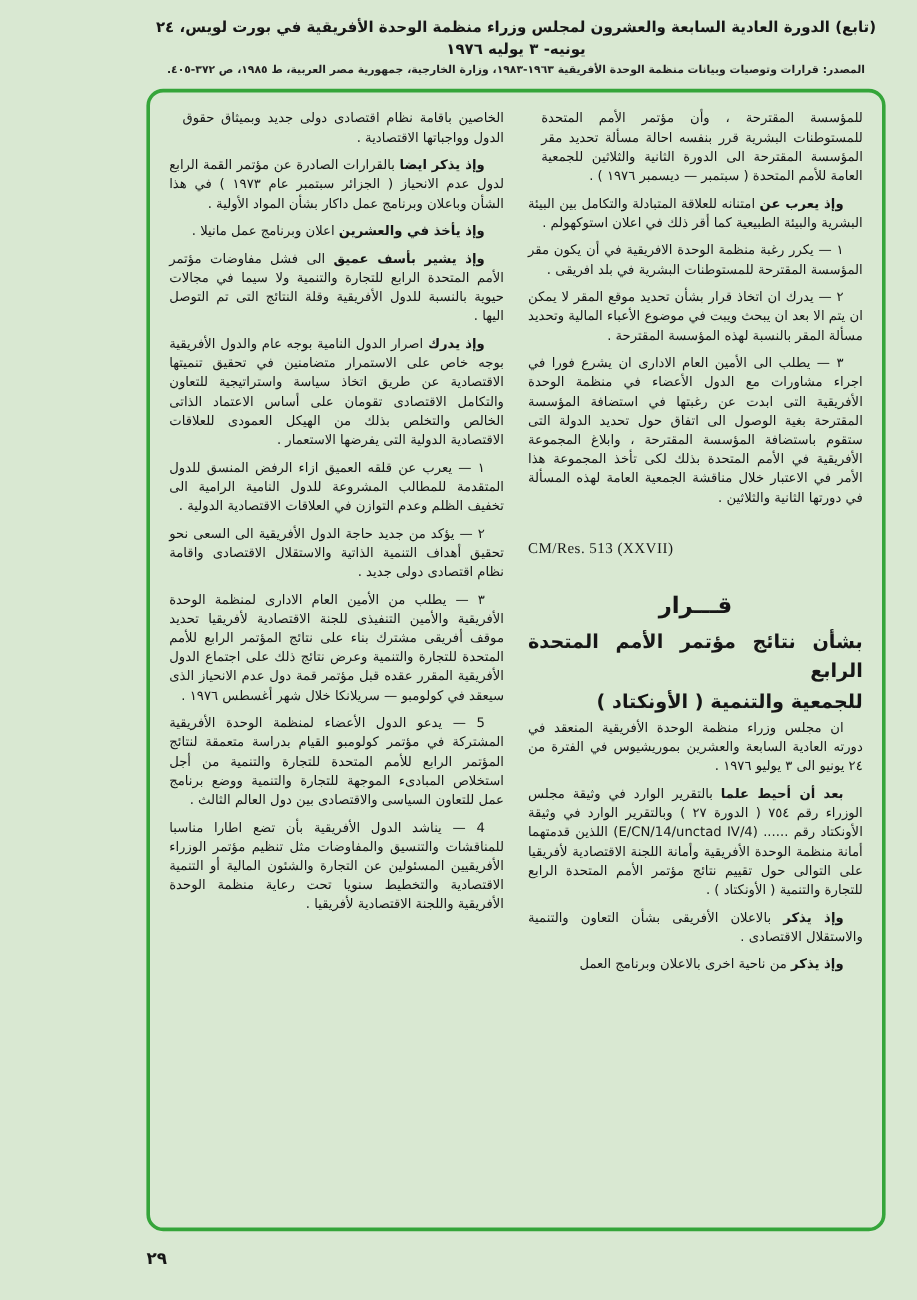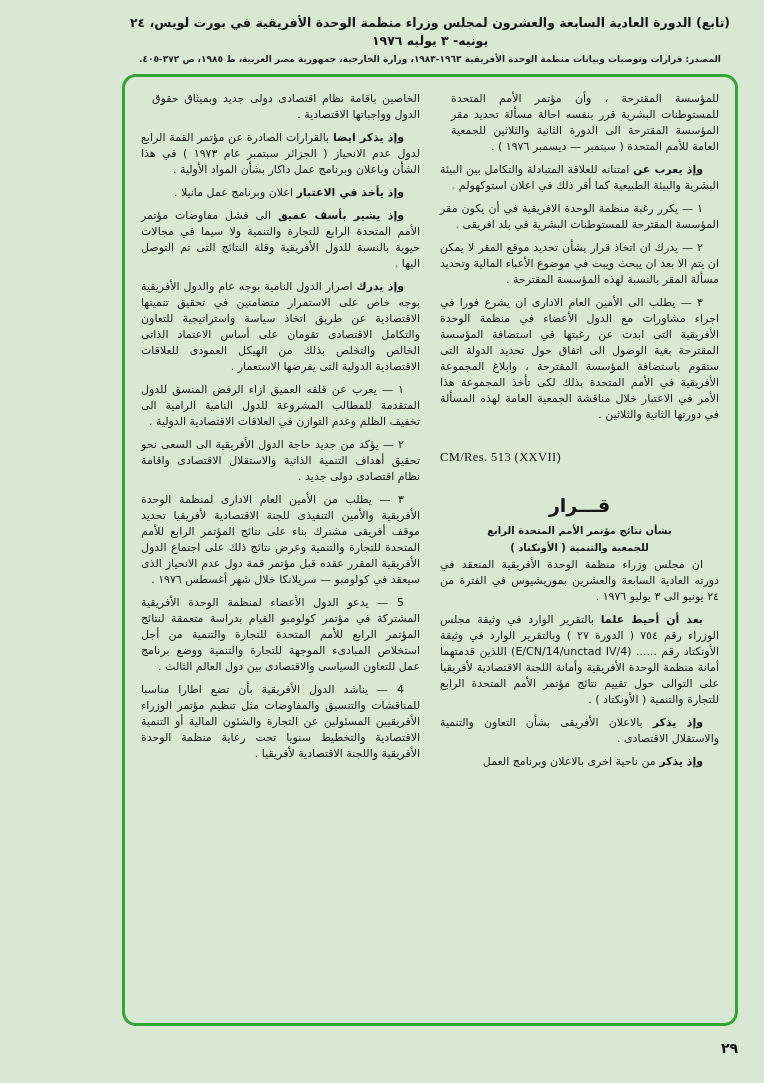--- a/index.html
+++ b/index.html
@@ -53,26 +53,26 @@
     font-family:"Liberation Serif",serif;
     font-size:12.5px;letter-spacing:.4px;
     margin-top:26px;margin-bottom:32px;font-weight:500;
   }
   .p-title{
     text-align:center;text-indent:0;font-weight:bold;
     font-size:19px;letter-spacing:1px;
     margin:10px 0 10px 0;
   }
   .p-heading{
-    text-align:center;text-indent:0;font-weight:bold;
-    font-size:10px;line-height:1.5;margin-bottom:2px;
+    text-indent:0;font-weight:bold;
+    font-size:16px;line-height:1.5;margin-bottom:2px;
   }
   .p-heading + .p-body, .p-title + .p-heading{margin-top:0;}
   .page-footer{
-    text-align:right;
+    text-align:left;
     padding:12px 0 0 0;
   }
   .page-number{font-size:14px;font-weight:bold;}
 </style>
 </head>
 <body>
 
 <div class="page">
 
   <header class="page-header">
@@ -111,21 +111,21 @@
 
           <p class="para p-body"><b class="lead">وإذ يذكر</b><span> من ناحية اخرى بالاعلان وبرنامج العمل</span></p>
         </div>
 
       <div class="col">
 
           <p class="para p-flush"><span>الخاصين باقامة نظام اقتصادى دولى جديد وبميثاق حقوق الدول وواجباتها الاقتصادية .</span></p>
 
           <p class="para p-body"><b class="lead">وإذ يذكر ايضا</b><span> بالقرارات الصادرة عن مؤتمر القمة الرابع لدول عدم الانحياز ( الجزائر سبتمبر عام ١٩٧٣ ) في هذا الشأن وباعلان وبرنامج عمل داكار بشأن المواد الأولية .</span></p>
 
-          <p class="para p-body"><b class="lead">وإذ يأخذ في الاعتبار</b><span> اعلان وبرنامج عمل مانيلا .</span></p>
+          <p class="para p-body"><b class="lead">وإذ يأخذ في والعشرين</b><span> اعلان وبرنامج عمل مانيلا .</span></p>
 
           <p class="para p-body"><b class="lead">وإذ يشير بأسف عميق</b><span> الى فشل مفاوضات مؤتمر الأمم المتحدة الرابع للتجارة والتنمية ولا سيما في مجالات حيوية بالنسبة للدول الأفريقية وقلة النتائج التى تم التوصل اليها .</span></p>
 
           <p class="para p-body"><b class="lead">وإذ يدرك</b><span> اصرار الدول النامية بوجه عام والدول الأفريقية بوجه خاص على الاستمرار متضامنين في تحقيق تنميتها الاقتصادية عن طريق اتخاذ سياسة واستراتيجية للتعاون والتكامل الاقتصادى تقومان على أساس الاعتماد الذاتى الخالص والتخلص بذلك من الهيكل العمودى للعلاقات الاقتصادية الدولية التى يفرضها الاستعمار .</span></p>
 
           <p class="para p-body"><span>١ — يعرب عن قلقه العميق ازاء الرفض المنسق للدول المتقدمة للمطالب المشروعة للدول النامية الرامية الى تخفيف الظلم وعدم التوازن في العلاقات الاقتصادية الدولية .</span></p>
 
           <p class="para p-body"><span>٢ — يؤكد من جديد حاجة الدول الأفريقية الى السعى نحو تحقيق أهداف التنمية الذاتية والاستقلال الاقتصادى واقامة نظام اقتصادى دولى جديد .</span></p>
 
           <p class="para p-body"><span>٣ — يطلب من الأمين العام الادارى لمنظمة الوحدة الأفريقية والأمين التنفيذى للجنة الاقتصادية لأفريقيا تحديد موقف أفريقى مشترك بناء على نتائج المؤتمر الرابع للأمم المتحدة للتجارة والتنمية وعرض نتائج ذلك على اجتماع الدول الأفريقية المقرر عقده قبل مؤتمر قمة دول عدم الانحياز الذى سيعقد في كولومبو — سريلانكا خلال شهر أغسطس ١٩٧٦ .</span></p>

